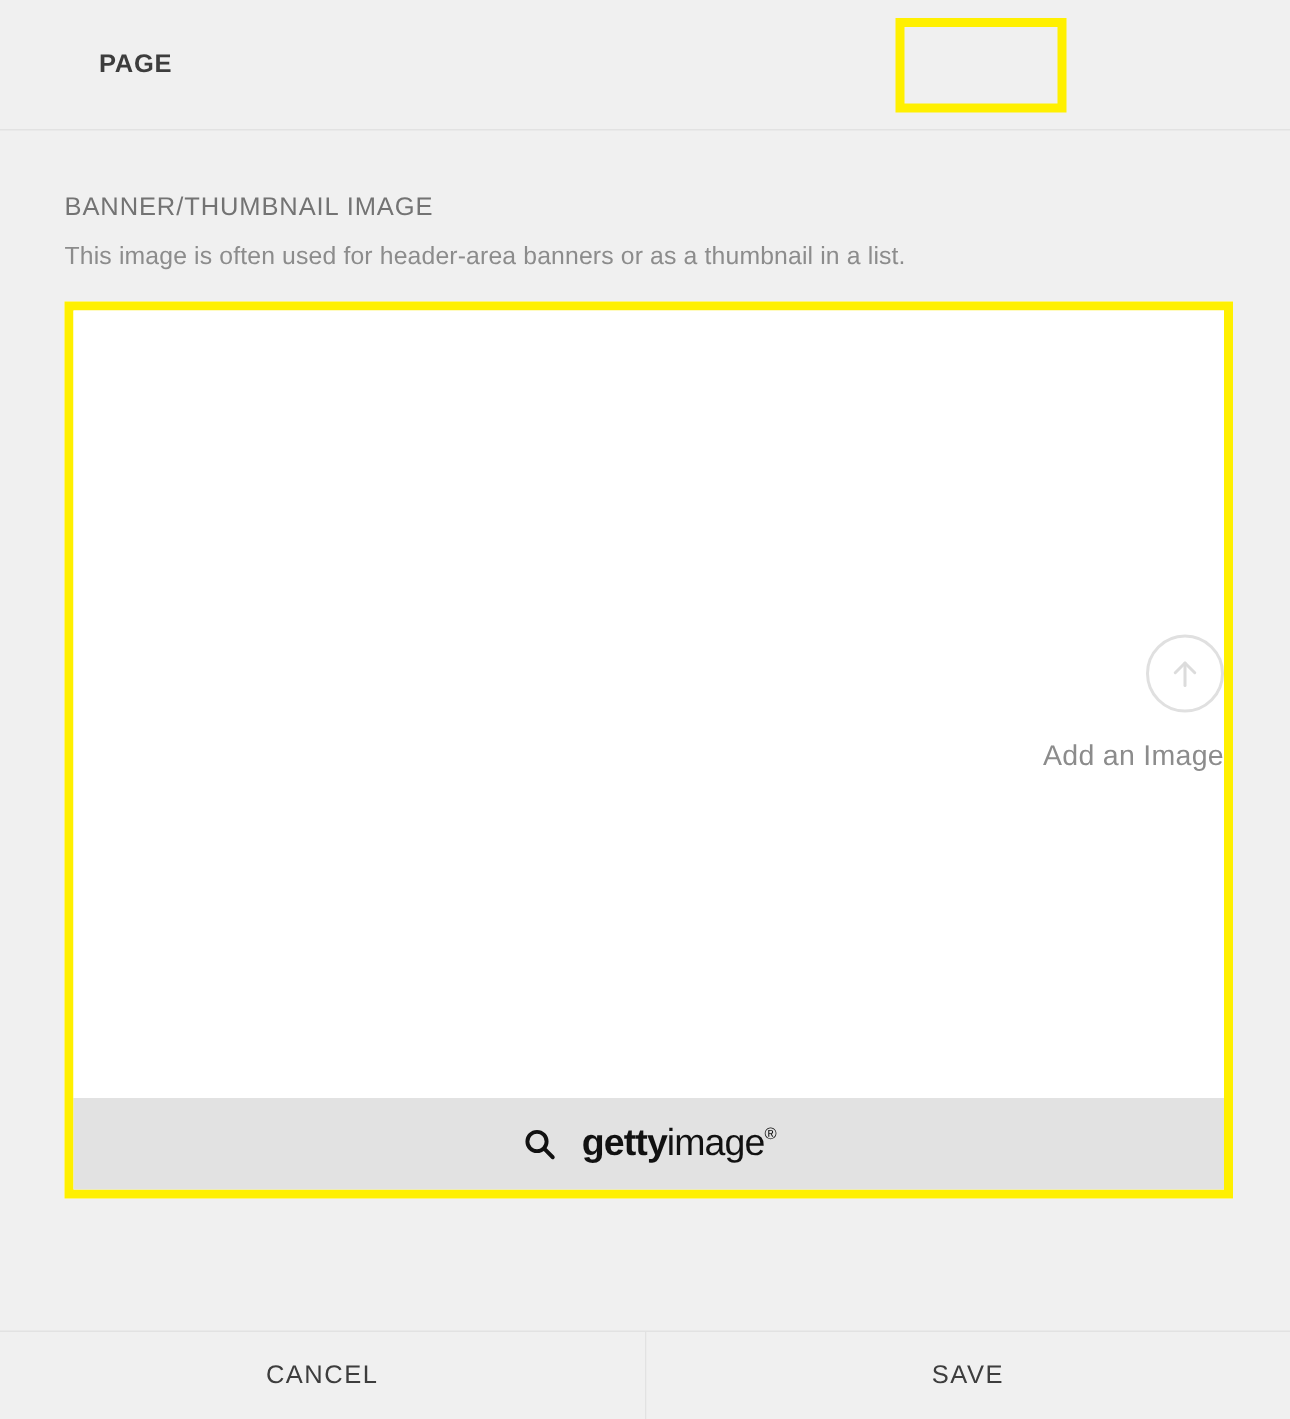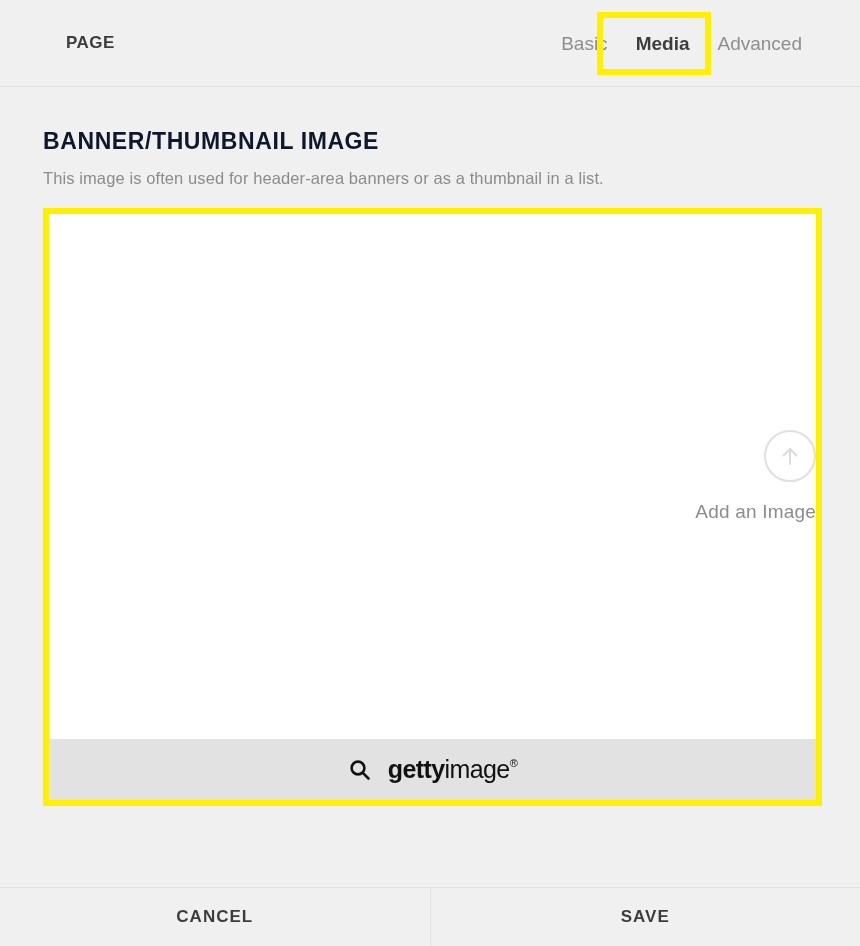--- a/index.html
+++ b/index.html
@@ -81,24 +81,24 @@
 
   
   .content {
     flex: 1 1 auto;
     padding: 41px 43px 0 43px;
     position: relative;
     overflow: hidden;
   }
 
   .section-title {
-    font-size: 23px;
-    font-weight: bold;
+    font-size: 17px;
+    font-weight: normal;
     letter-spacing: 0.6px;
-    color: #0f172a;
+    color: #737373;
     text-transform: uppercase;
     margin-bottom: 14px;
   }
 
   .section-desc {
     font-size: 16.5px;
     color: #8c8c8c;
     margin-bottom: 20px;
     letter-spacing: 0.1px;
   }
@@ -182,21 +182,20 @@
     top: 1px;
   }
 
   
   .footer {
     flex: 0 0 59px;
     height: 59px;
     border-top: 1px solid #e2e2e2;
     display: flex;
     background: #f0f0f0;
-    font-weight: bold;
   }
 
   .footer-btn {
     flex: 1 1 0;
     display: flex;
     align-items: center;
     justify-content: center;
     font-size: 17px;
     letter-spacing: 1px;
     color: #3d3d3d;
@@ -210,25 +209,20 @@
   .footer-btn:last-child { border-right: none; }
 </style>
 </head>
 <body>
 
 <div class="app">
 
   <div class="header">
     <div class="page-title">PAGE</div>
 
-    <div class="tabs">
-      <div class="tab">Basic</div>
-      <div class="tab active">Media</div>
-      <div class="tab">Advanced</div>
-    </div>
 
     <div class="tab-highlight"></div>
   </div>
 
   <div class="content">
 
     <div class="section-title">BANNER/THUMBNAIL IMAGE</div>
 
     <div class="section-desc">This image is often used for header-area banners or as a thumbnail in a list.</div>
 

